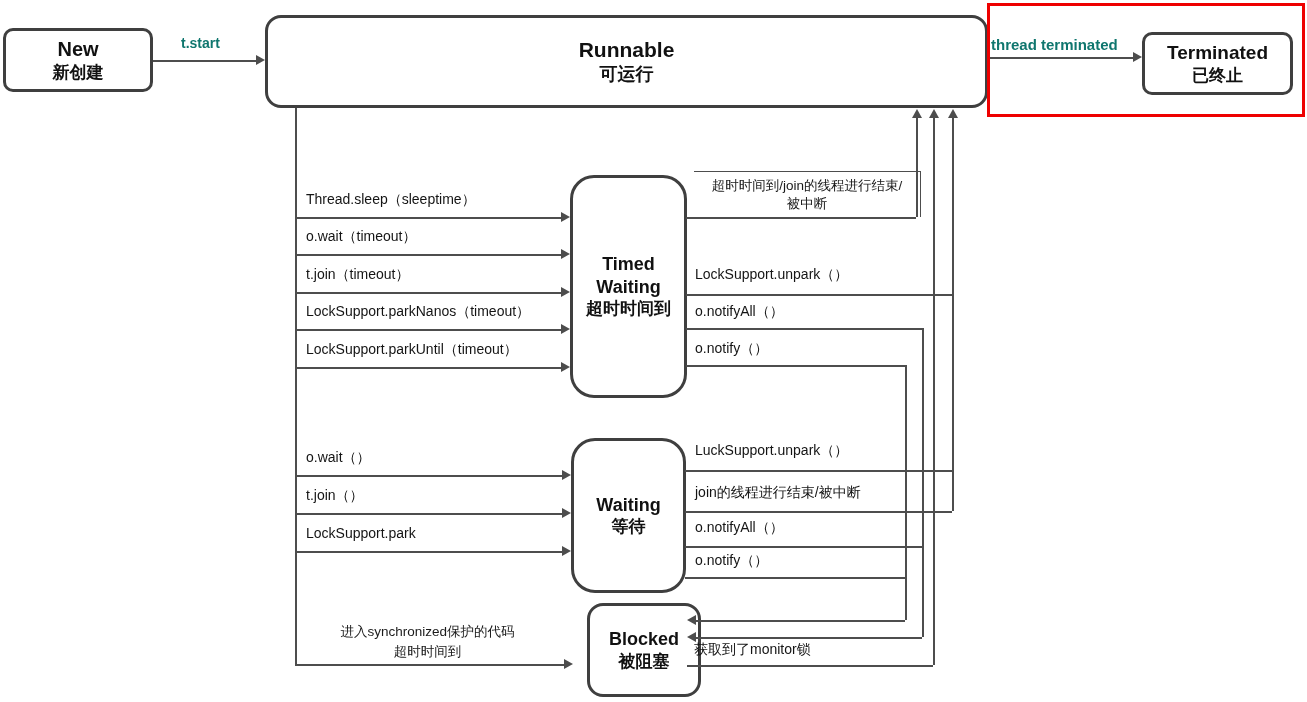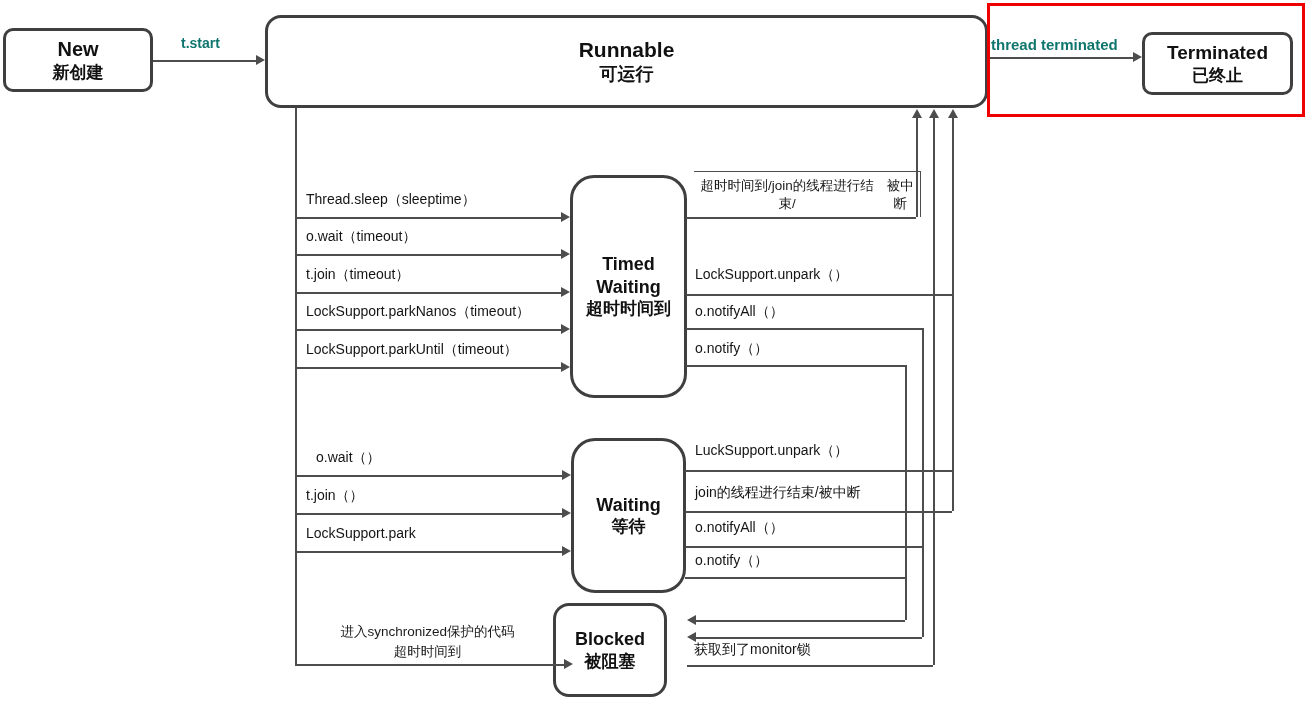--- a/index.html
+++ b/index.html
@@ -15,21 +15,21 @@
   .tri-r{position:absolute;width:0;height:0;border-top:5px solid transparent;
          border-bottom:5px solid transparent;border-left:9px solid #4d4d4d;}
   .tri-l{position:absolute;width:0;height:0;border-top:5px solid transparent;
          border-bottom:5px solid transparent;border-right:9px solid #4d4d4d;}
   .tri-u{position:absolute;width:0;height:0;border-left:5px solid transparent;
          border-right:5px solid transparent;border-bottom:9px solid #4d4d4d;}
   .lbl{position:absolute;font-size:14px;white-space:nowrap;color:#141414;}
   .lbl-b{font-weight:bold;color:#0f766e;}
   .red-rect{position:absolute;border:3px solid #ee0000;box-sizing:border-box;}
   .cap-box{position:absolute;border-top:1.5px solid #4d4d4d;border-right:1.5px solid #4d4d4d;
-           box-sizing:border-box;display:flex;flex-direction:row;align-items:center;
+           box-sizing:border-box;display:flex;flex-direction:column;align-items:center;
            justify-content:center;text-align:center;font-size:13.5px;line-height:1.3;}
   .cap-2l{position:absolute;text-align:center;font-size:13.5px;line-height:1.5;}
 </style>
 </head>
 <body>
 
 <div id="stage">
 
   <div class="box" style="left:3px;top:28px;width:150px;height:64px;border-radius:10px;">
     <div class="t">New</div>
@@ -51,21 +51,21 @@
   <div class="box" style="left:570px;top:175px;width:117px;height:223px;border-radius:24px;">
     <div class="t" style="font-size:18px;width:80px;">Timed Waiting</div>
     <div class="s">超时时间到</div>
   </div>
 
   <div class="box" style="left:571px;top:438px;width:115px;height:155px;border-radius:24px;">
     <div class="t" style="font-size:18px;">Waiting</div>
     <div class="s">等待</div>
   </div>
 
-  <div class="box" style="left:553px;top:603px;width:114px;height:94px;border-radius:16px;">
+  <div class="box" style="left:587px;top:603px;width:114px;height:94px;border-radius:16px;">
     <div class="t" style="font-size:18px;">Blocked</div>
     <div class="s">被阻塞</div>
   </div>
 
   <div class="lbl lbl-b" style="left:181px;top:35px;font-size:14px;">t.start</div>
   <div class="hl" style="left:153px;top:60px;width:104px;"></div>
   <div class="tri-r" style="left:256px;top:55px;"></div>
 
   <div class="lbl lbl-b" style="left:991px;top:36px;font-size:15px;">thread terminated</div>
   <div class="hl" style="left:990px;top:57px;width:143px;"></div>
@@ -86,21 +86,21 @@
   <div class="tri-r" style="left:561px;top:287px;"></div>
 
   <div class="lbl" style="left:306px;top:303px;">LockSupport.parkNanos（timeout）</div>
   <div class="hl" style="left:295px;top:329px;width:267px;"></div>
   <div class="tri-r" style="left:561px;top:324px;"></div>
 
   <div class="lbl" style="left:306px;top:341px;">LockSupport.parkUntil（timeout）</div>
   <div class="hl" style="left:295px;top:367px;width:267px;"></div>
   <div class="tri-r" style="left:561px;top:362px;"></div>
 
-  <div class="lbl" style="left:316px;top:449px;">o.wait（）</div>
+  <div class="lbl" style="left:306px;top:449px;">o.wait（）</div>
   <div class="hl" style="left:295px;top:475px;width:268px;"></div>
   <div class="tri-r" style="left:562px;top:470px;"></div>
 
   <div class="lbl" style="left:306px;top:487px;">t.join（）</div>
   <div class="hl" style="left:295px;top:513px;width:268px;"></div>
   <div class="tri-r" style="left:562px;top:508px;"></div>
 
   <div class="lbl" style="left:306px;top:525px;">LockSupport.park</div>
   <div class="hl" style="left:295px;top:551px;width:268px;"></div>
   <div class="tri-r" style="left:562px;top:546px;"></div>

